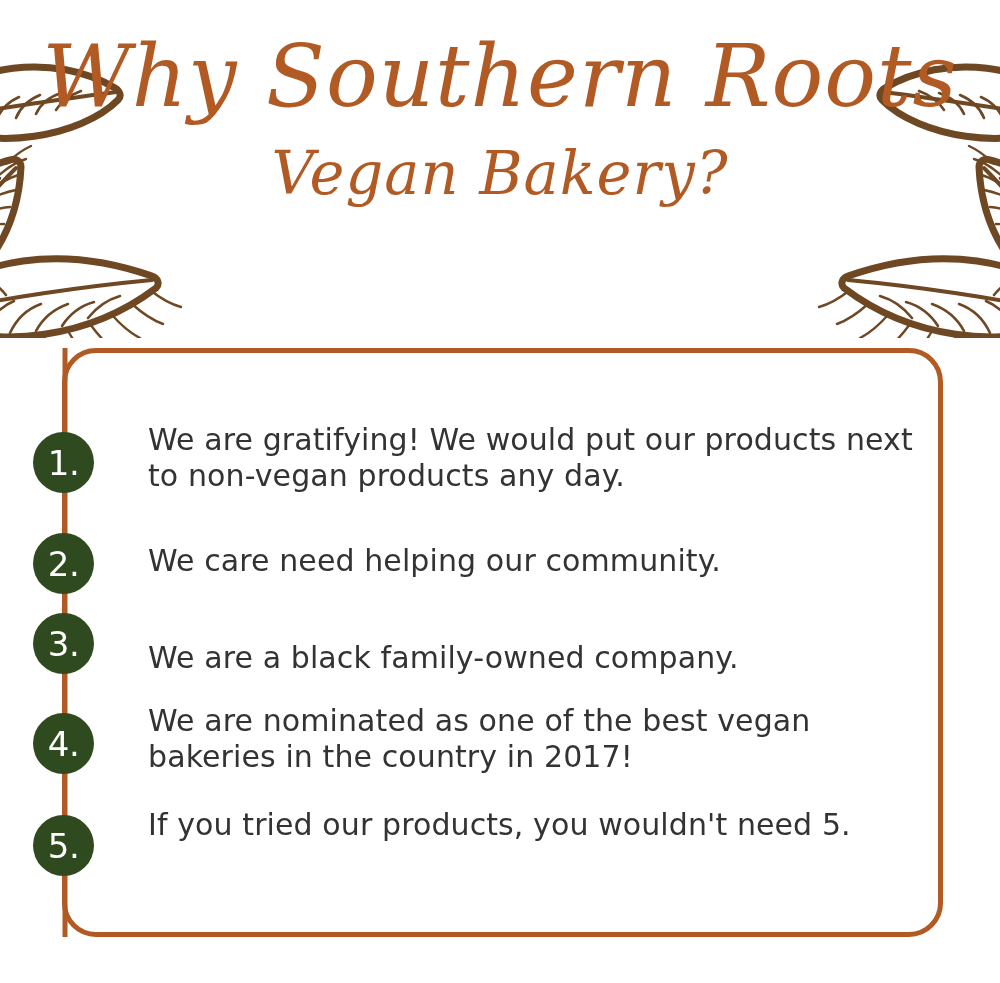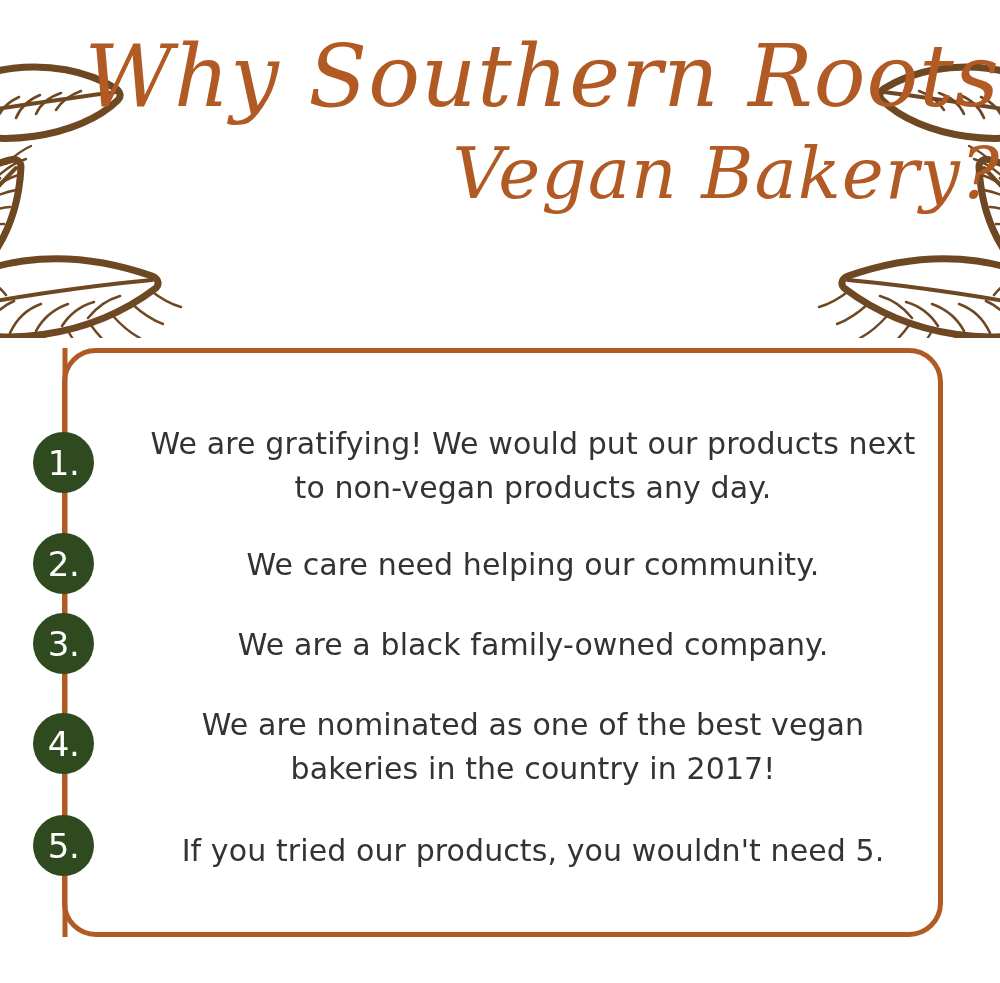--- a/index.html
+++ b/index.html
@@ -23,37 +23,37 @@
   }
   .leaf-corner.tl { left: -30px; top: 18px; }
   .leaf-corner.tr { right: -30px; top: 18px; transform: scaleX(-1); }
 
   
   .title-block {
     position: absolute;
     left: 0;
     top: 24px;
     width: 1000px;
-    text-align: right;
+    text-align: center;
     z-index: 5;
   }
   .title-line {
     color: #b15a24;
     font-family: "DejaVu Serif", serif;
     font-style: italic;
     font-weight: 400;
     letter-spacing: 1px;
     white-space: nowrap;
   }
   .title-line.l1 {
     font-size: 86px;
     line-height: 104px;
   }
   .title-line.l2 {
-    font-size: 71px;
+    font-size: 59px;
     line-height: 104px;
     margin-top: -6px;
   }
 
   
   .content-box {
     position: absolute;
     left: 62px;
     top: 348px;
     width: 881px;
@@ -108,24 +108,23 @@
     letter-spacing: -0.5px;
     z-index: 3;
   }
   .item-text {
     position: absolute;
     left: 148px;
     width: 770px;
     color: #333333;
     font-family: "DejaVu Sans", sans-serif;
     font-size: 30px;
-    line-height: 44px;
+    line-height: 36px;
     font-weight: 400;
     letter-spacing: 0.1px;
-    text-align: center;
   }
 </style>
 </head>
 <body>
 
 <div class="leaf-corner tl">
   <svg width="260" height="320" viewBox="0 0 260 320" fill="none" aria-hidden="true">
     <g stroke="#6e4723" fill="none" stroke-linecap="round" stroke-linejoin="round">
 
       <path d="M-40 92 C -5 46, 85 34, 145 70 C 150 73, 152 78, 148 82 C 110 120, 20 132, -24 108 C -36 102, -42 97, -40 92 Z" stroke-width="7"></path>
@@ -322,25 +321,25 @@
     <div class="item-text" style="top:74px">We are gratifying! We would put our products next to non-vegan products any day.</div>
   </div>
 
   <div class="list-item" style="top:0">
     <div class="bullet" style="top:185px">2.</div>
     <div class="item-text" style="top:195px">We care need helping our community.</div>
   </div>
 
   <div class="list-item" style="top:0">
     <div class="bullet" style="top:265px">3.</div>
-    <div class="item-text" style="top:275px">We are a black family-owned company.</div>
+    <div class="item-text" style="top:292px">We are a black family-owned company.</div>
   </div>
 
   <div class="list-item" style="top:0">
     <div class="bullet" style="top:365px">4.</div>
     <div class="item-text" style="top:355px">We are nominated as one of the best vegan bakeries in the country in 2017!</div>
   </div>
 
   <div class="list-item" style="top:0">
     <div class="bullet" style="top:467px">5.</div>
-    <div class="item-text" style="top:481px">If you tried our products, you wouldn't need 5.</div>
+    <div class="item-text" style="top:459px">If you tried our products, you wouldn't need 5.</div>
   </div>
 </div>
 
 </body></html>

